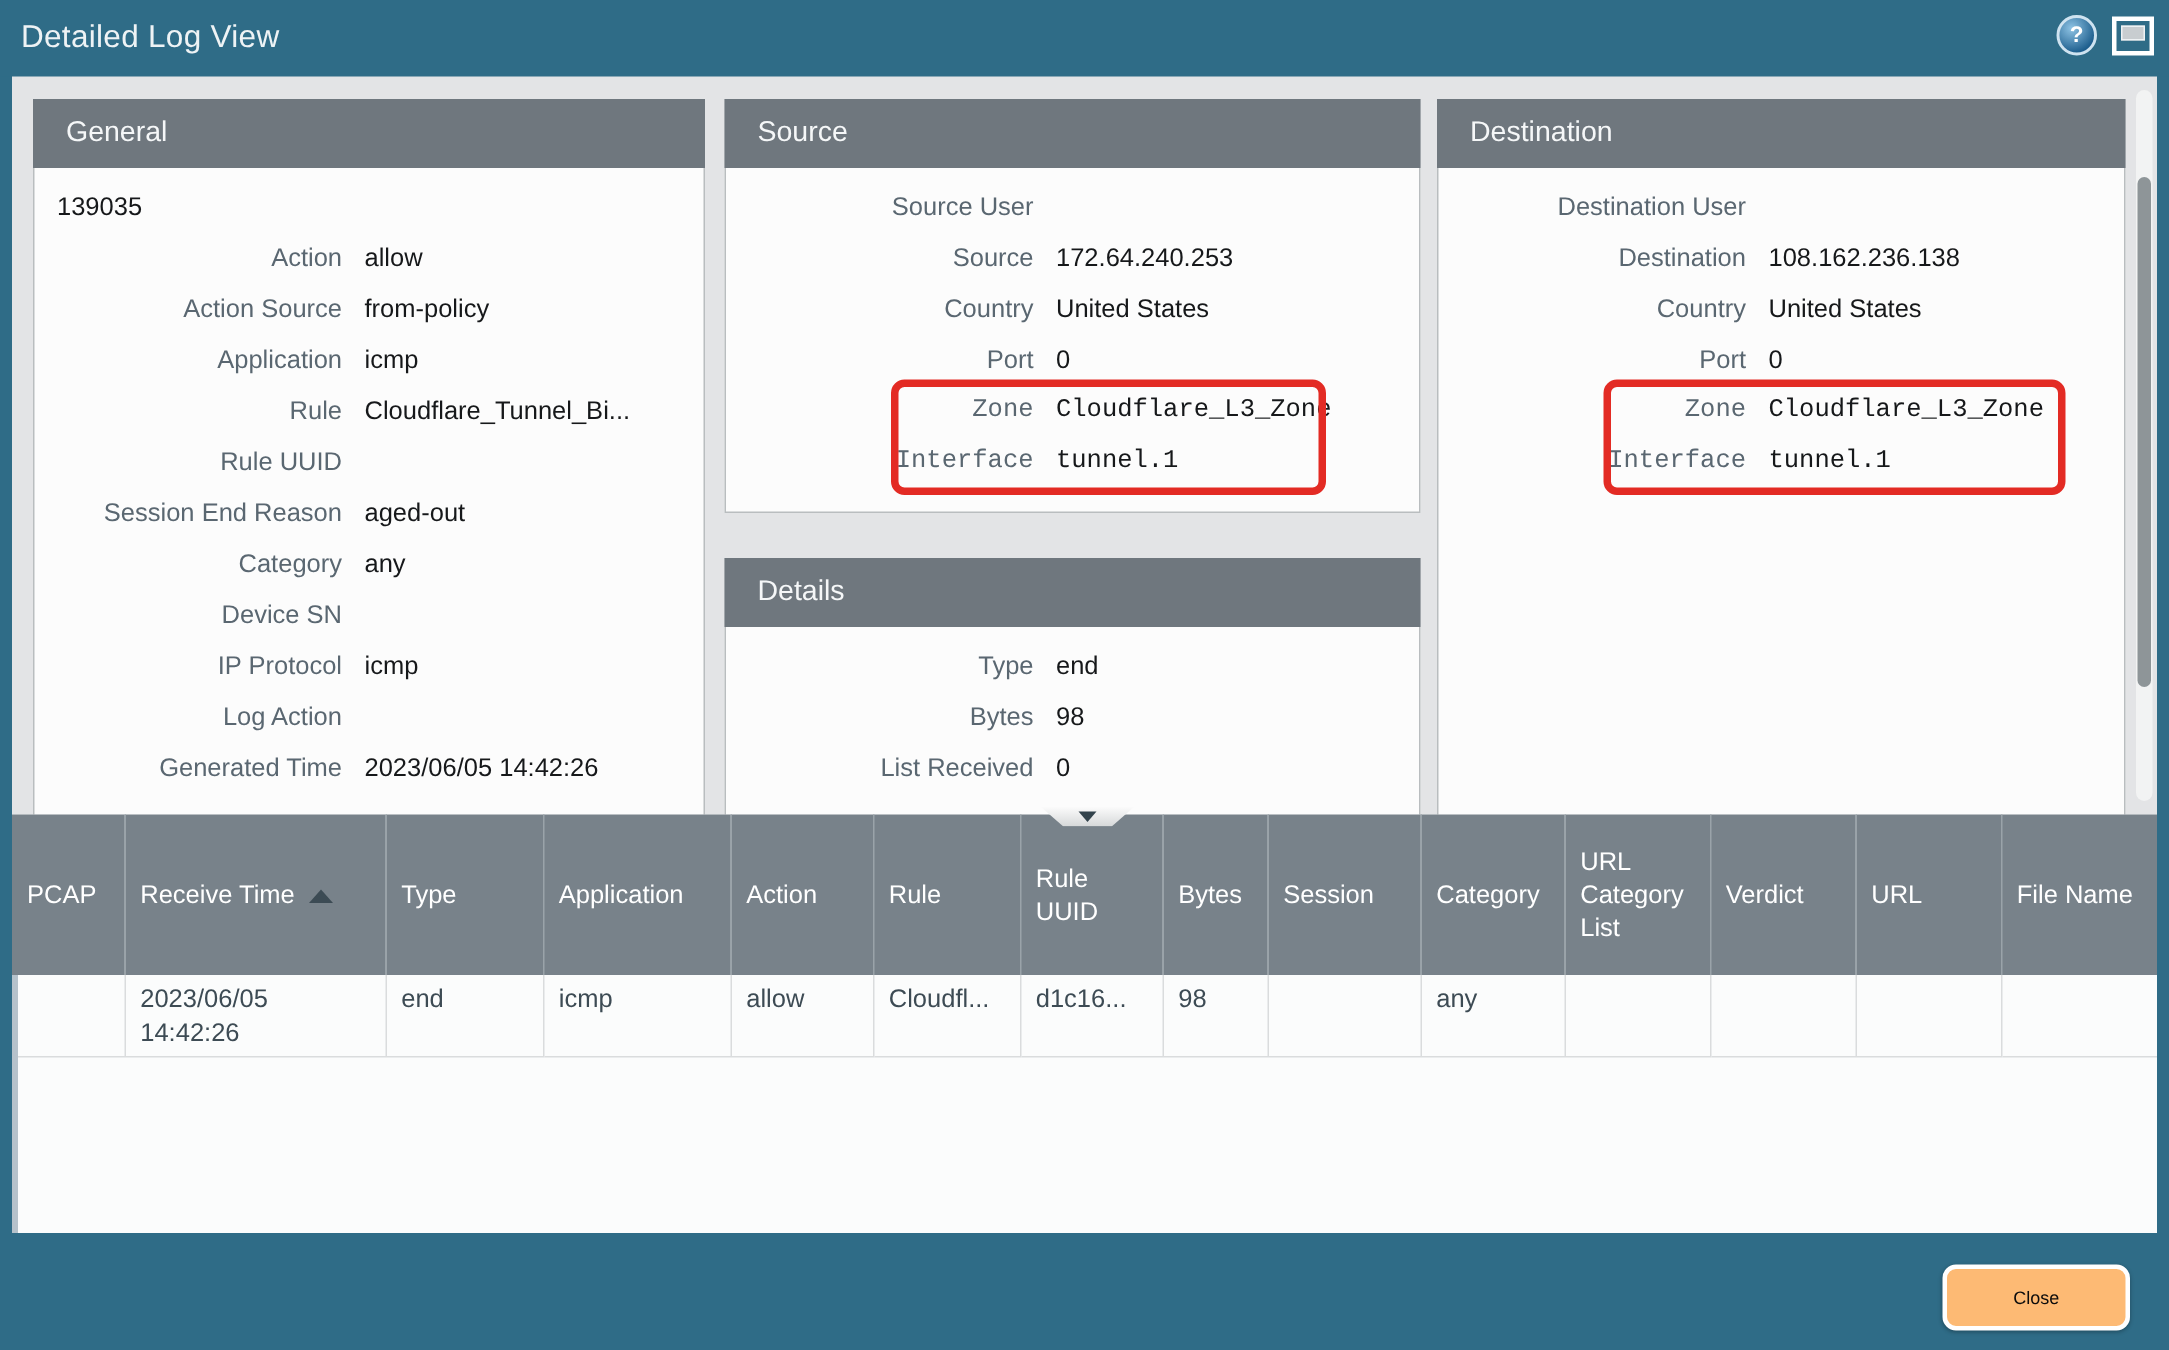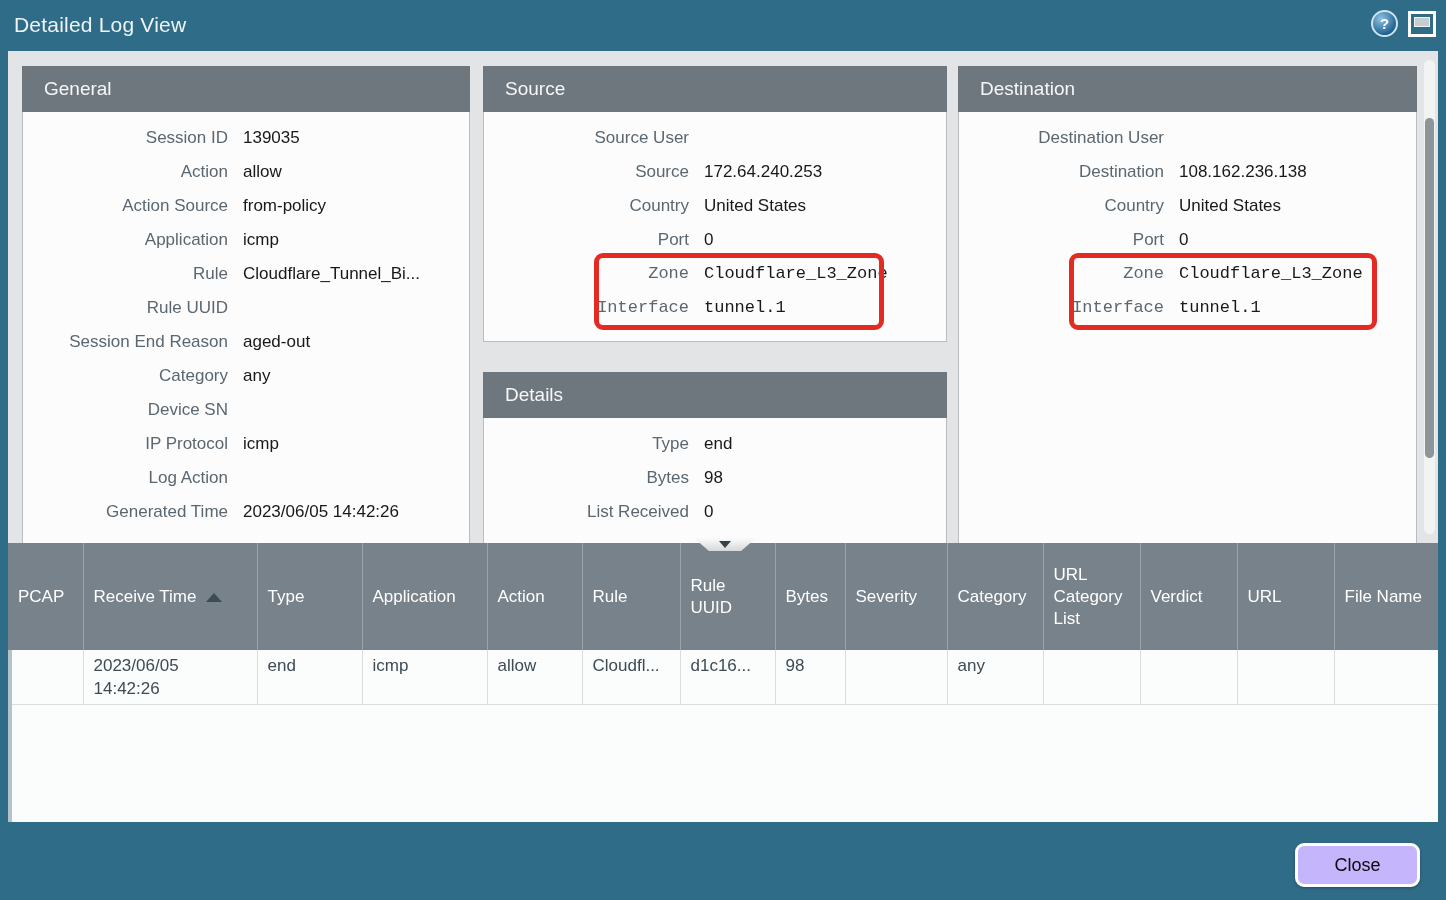--- a/index.html
+++ b/index.html
@@ -54,22 +54,22 @@
   table.log th:first-child { border-left:none; }
   table.log td { font-size:17px; line-height:23px; color:#3d4b54; vertical-align:top; text-align:left;
     padding:4px 10px; height:52px; border-left:1px solid #dadcdd; border-bottom:1px solid #dadcdd; background:#fbfcfc; }
   table.log td:first-child { border-left:none; }
   .sort-tri { display:inline-block; width:0; height:0; border-left:8px solid transparent; border-right:8px solid transparent;
     border-bottom:9px solid #3c4b54; margin-left:10px; vertical-align:middle; }
   .gutter { position:absolute; left:0; top:107px; width:4px; bottom:0; background:#b6c2cb; }
 
   
   .footer { position:absolute; left:0; top:822px; width:1446px; height:78px; background:#2f6c87; }
-  .close-btn { position:absolute; right:26px; top:21px; width:125px; height:44px; background:#c4b5fd;
-    border:3px solid #ffffff; border-radius:9px; font-size:18px; color:#0c0c0c; font-family:"Liberation Sans", sans-serif;
+  .close-btn { position:absolute; right:26px; top:21px; width:125px; height:44px; background:#fdba74;
+    border:3px solid #ffffff; border-radius:9px; font-size:12px; color:#0c0c0c; font-family:"Liberation Sans", sans-serif;
     box-shadow:0 1px 3px rgba(0,0,0,0.3); }
 </style>
 </head>
 <body>
 
 <div class="titlebar">
   <div class="title">Detailed Log View</div>
   <div class="tb-icons">
     <div class="help-icon">?</div>
     <div class="win-icon">
@@ -77,21 +77,20 @@
       </div>
   </div>
 </div>
 
 <div class="content">
 
   <div class="panel" id="panel-general">
     <div class="panel-header">General</div>
     <div class="panel-body">
       <div class="prow">
-          <span class="lbl">Session ID</span>
           <span class="val">139035</span>
         </div>
       <div class="prow">
           <span class="lbl">Action</span>
           <span class="val">allow</span>
         </div>
       <div class="prow">
           <span class="lbl">Action Source</span>
           <span class="val">from-policy</span>
         </div>
@@ -247,21 +246,21 @@
     <thead>
       <tr>
         <th><span>PCAP</span></th>
         <th><span>Receive Time</span><span class="sort-tri"></span></th>
         <th><span>Type</span></th>
         <th><span>Application</span></th>
         <th><span>Action</span></th>
         <th><span>Rule</span></th>
         <th><span>Rule UUID</span></th>
         <th><span>Bytes</span></th>
-        <th><span>Severity</span></th>
+        <th><span>Session</span></th>
         <th><span>Category</span></th>
         <th><span>URL Category List</span></th>
         <th><span>Verdict</span></th>
         <th><span>URL</span></th>
         <th><span>File Name</span></th>
       </tr>
     </thead>
     <tbody>
       <tr>
         <td></td>

